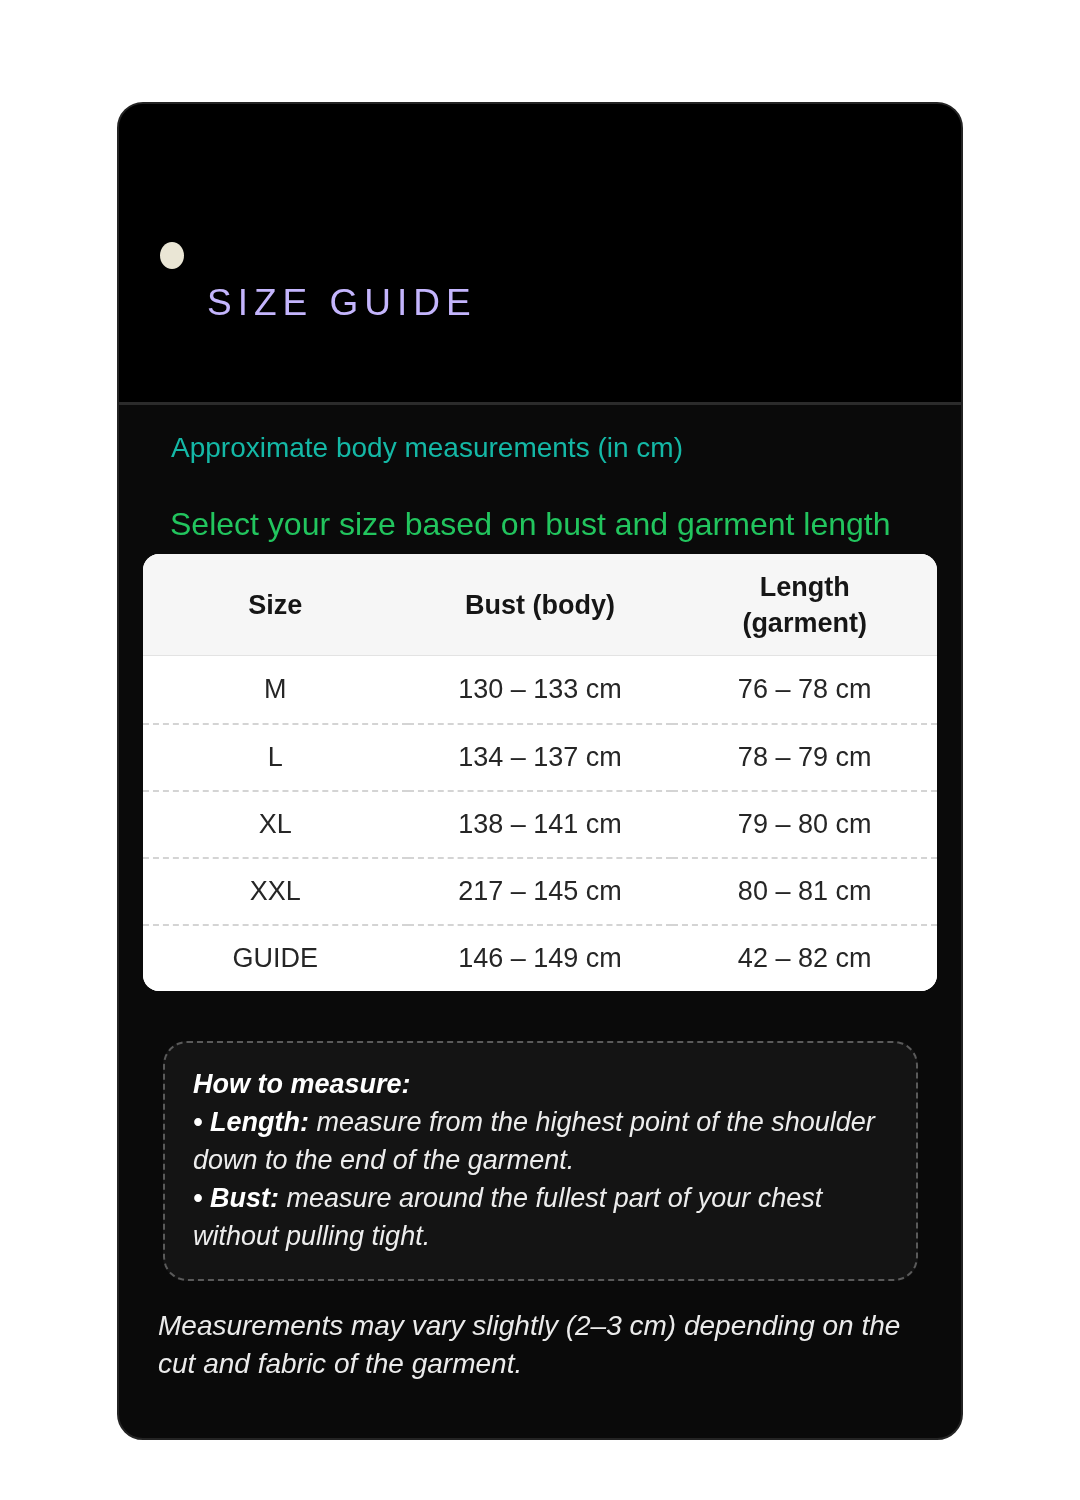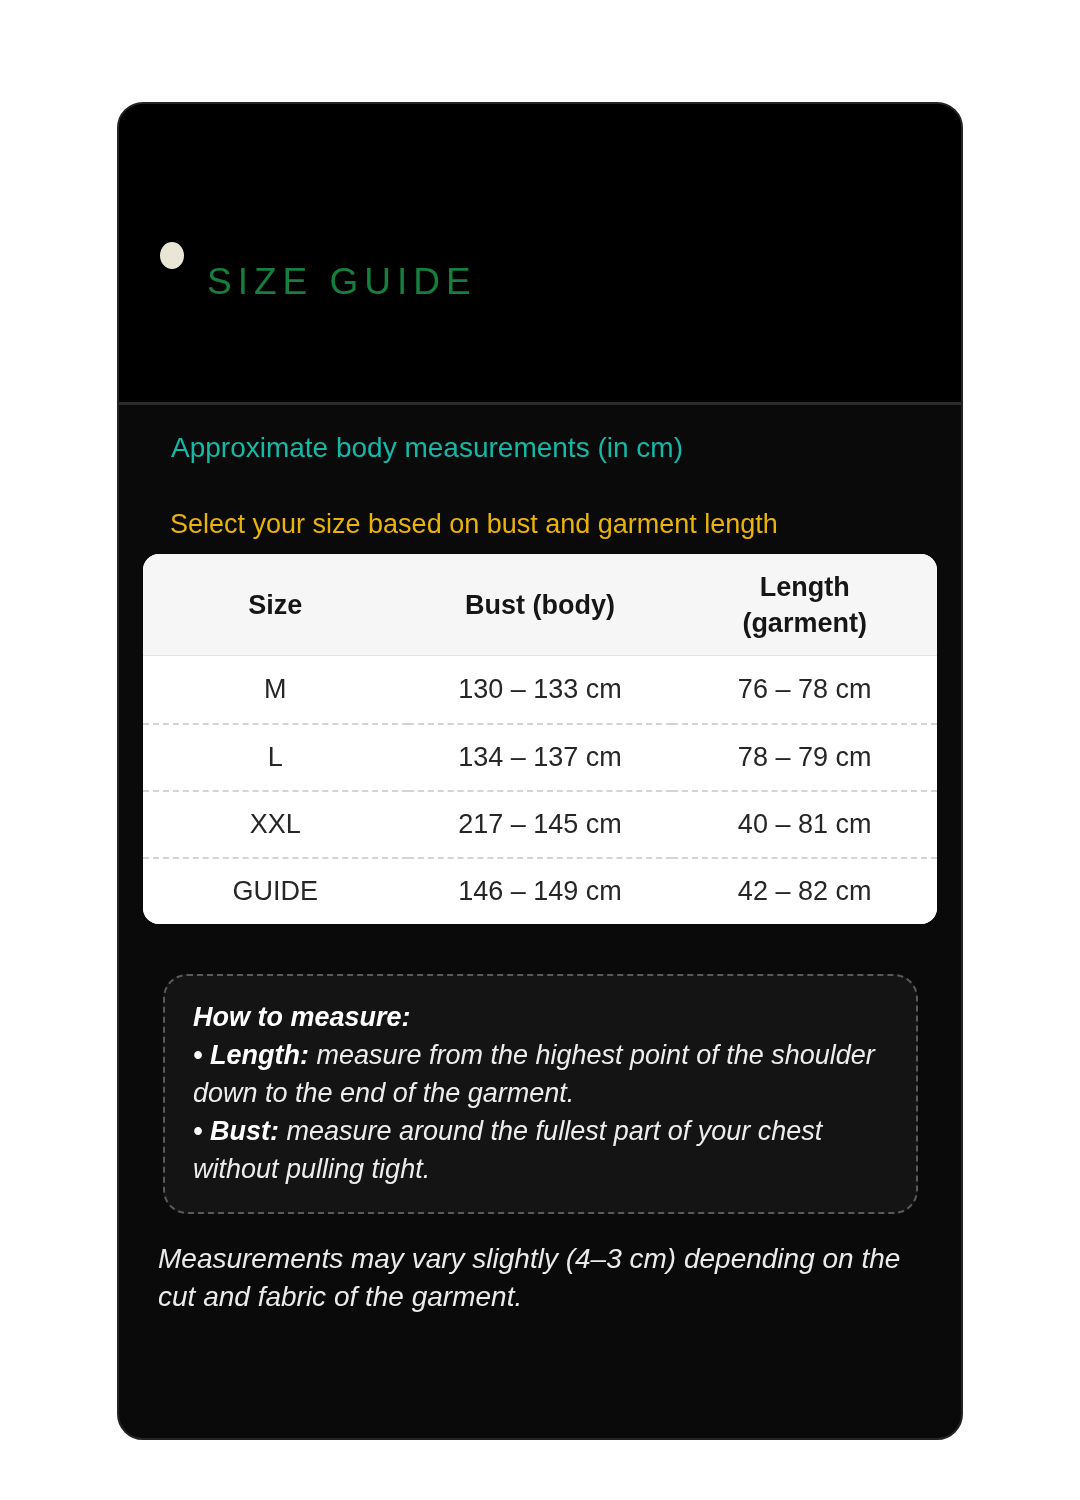--- a/index.html
+++ b/index.html
@@ -37,41 +37,41 @@
     left: 41px;
     top: 138px;
     width: 24px;
     height: 27px;
     border-radius: 50%;
     background: #eae6d5;
   }
   .title {
     position: absolute;
     left: 88px;
-    top: 157px;
+    top: 178px;
     font-size: 37px;
     font-weight: 400;
     letter-spacing: 6px;
-    color: #15803d;
+    color: #c4b5fd;
     white-space: nowrap;
   }
   .card-body {
     background: #0a0a0a;
   }
   .intro {
     margin: 26px 30px 0 52px;
     font-size: 28px;
     line-height: 34px;
     color: #14b8a6;
   }
   .subtitle {
     margin: 43px 30px 0 51px;
-    font-size: 27px;
+    font-size: 32px;
     line-height: 32px;
-    color: #eab308;
+    color: #22c55e;
   }
   .size-table {
     margin: 14px auto 0;
     width: 794px;
     border-collapse: separate;
     border-spacing: 0;
     background: #ffffff;
     border-radius: 16px;
     overflow: hidden;
   }
@@ -159,35 +159,40 @@
             <td>M</td>
             <td>130 – 133 cm</td>
             <td>76 – 78 cm</td>
           </tr>
           <tr>
             <td>L</td>
             <td>134 – 137 cm</td>
             <td>78 – 79 cm</td>
           </tr>
           <tr>
+            <td>XL</td>
+            <td>138 – 141 cm</td>
+            <td>79 – 80 cm</td>
+          </tr>
+          <tr>
             <td>XXL</td>
             <td>217 – 145 cm</td>
-            <td>40 – 81 cm</td>
+            <td>80 – 81 cm</td>
           </tr>
           <tr>
             <td>GUIDE</td>
             <td>146 – 149 cm</td>
             <td>42 – 82 cm</td>
           </tr>
         </tbody>
       </table>
 
       <div class="howto">
         <p class="howto-title">How to measure:</p>
         <p><span class="lead">• Length:</span><span> measure from the highest point of the shoulder down to the end of the garment.</span></p>
         <p><span class="lead">• Bust:</span><span> measure around the fullest part of your chest without pulling tight.</span></p>
       </div>
 
-      <p class="note">Measurements may vary slightly (4–3 cm) depending on the cut and fabric of the garment.</p>
+      <p class="note">Measurements may vary slightly (2–3 cm) depending on the cut and fabric of the garment.</p>
 
     </div>
   </div>
 </div>
 
 </body></html>

